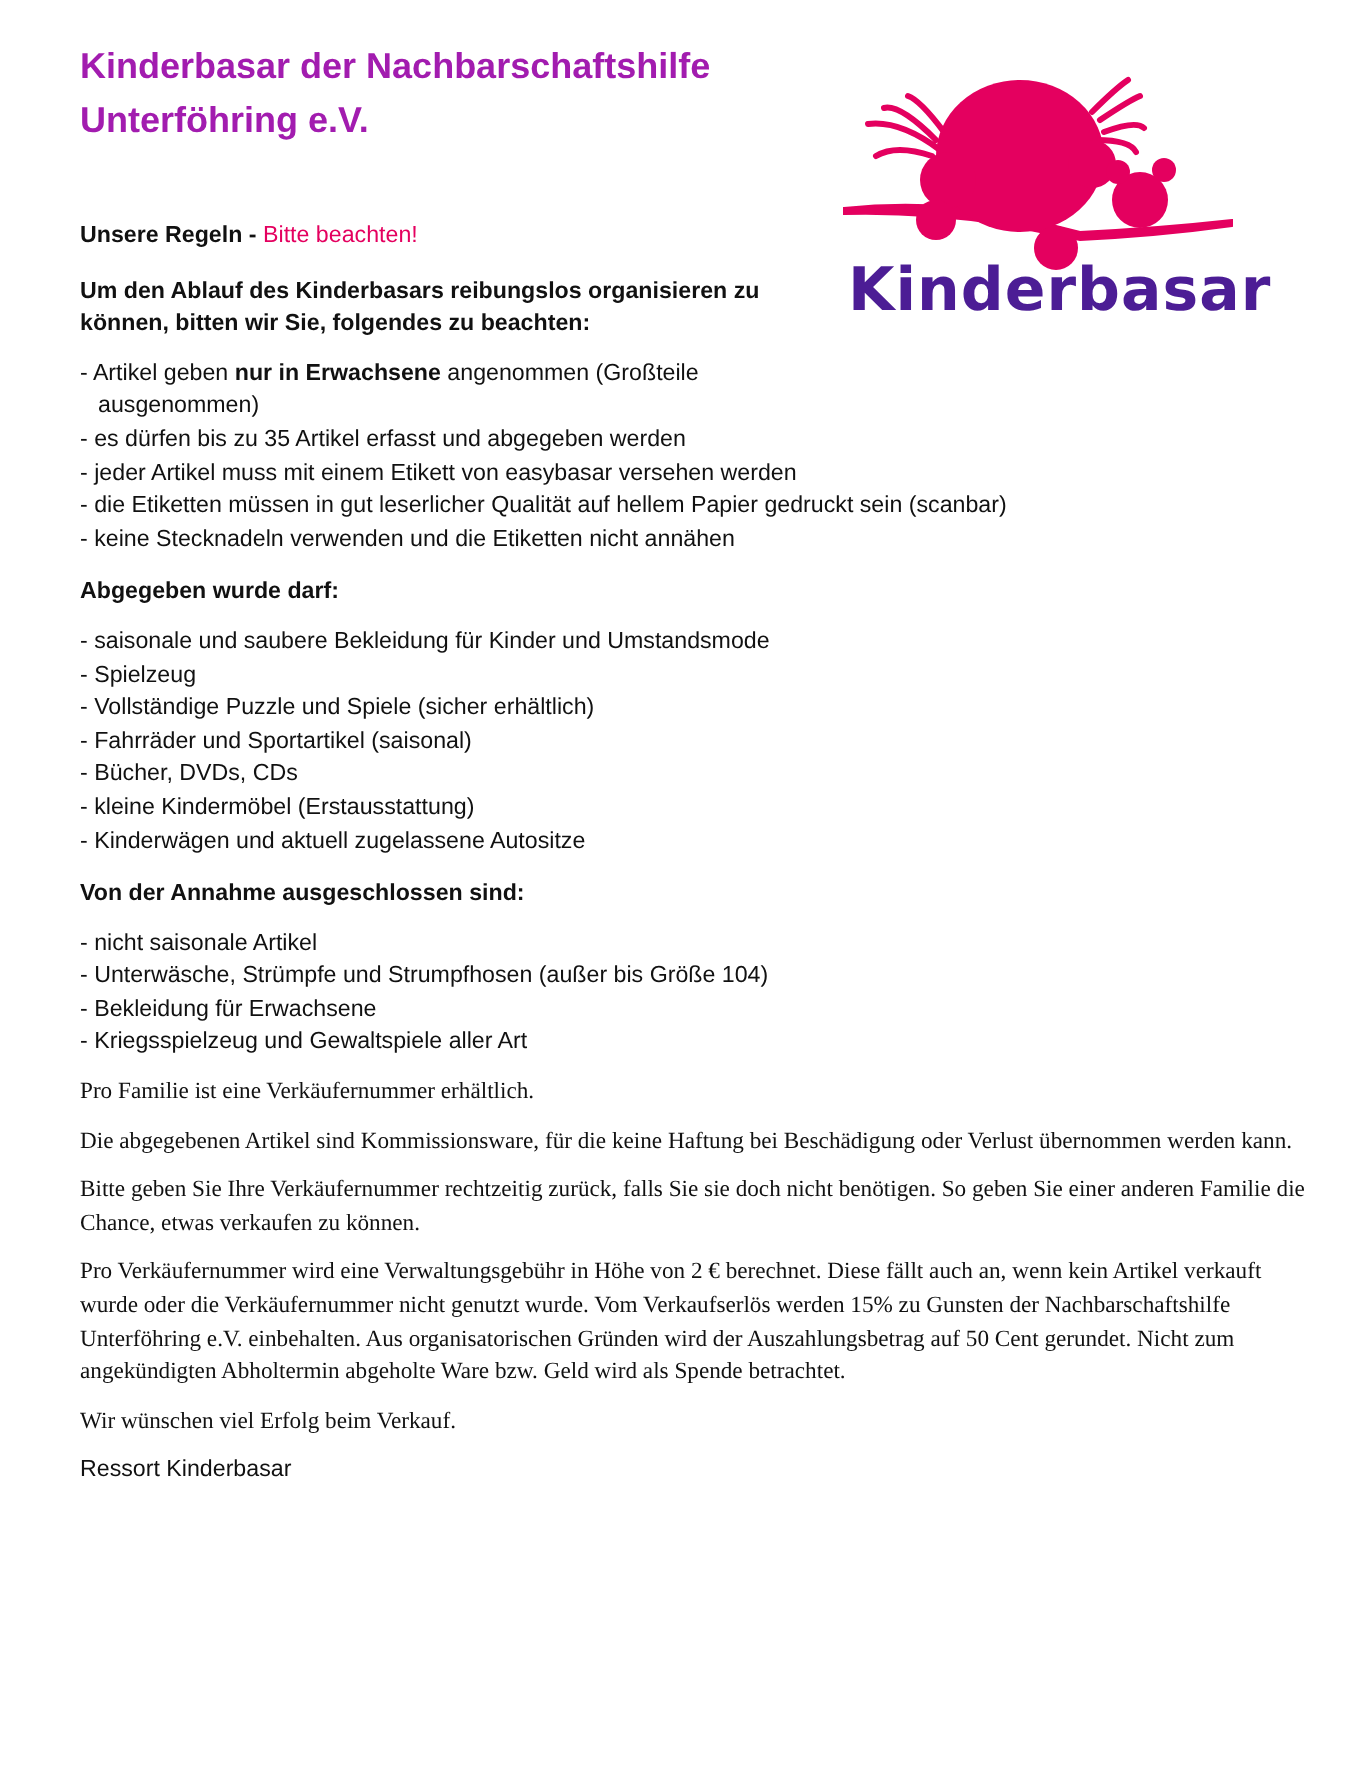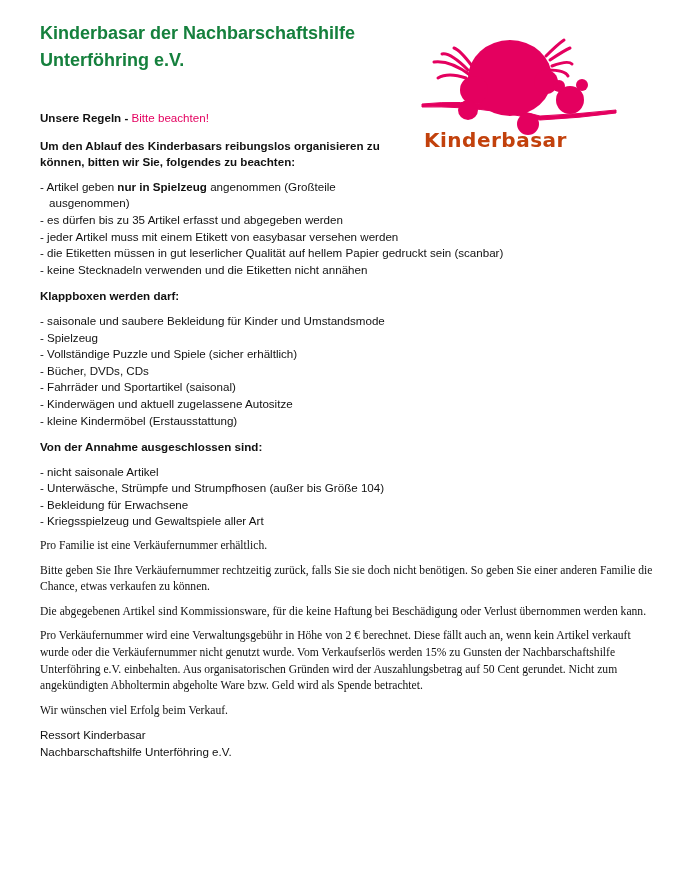--- a/index.html
+++ b/index.html
@@ -2,29 +2,29 @@
 <html><head>
 <meta charset="utf-8">
 <style>
   html, body { margin: 0; padding: 0; background: #ffffff; }
   body {
     width: 678px; height: 895px; position: relative; overflow: hidden;
     font-family: "Liberation Sans", sans-serif; color: #111111;
   }
   .title {
     position: absolute; left: 40px; top: 20px; width: 380px;
-    font-size: 18px; font-weight: bold; line-height: 27px; color: #15803d;
+    font-size: 18px; font-weight: bold; line-height: 27px; color: #a21caf;
   }
   .logo {
     position: absolute; left: 420px; top: 20px; width: 210px; height: 150px;
   }
   .logo-text {
     position: absolute; left: 424px; top: 128px;
     font-family: "DejaVu Sans", sans-serif; font-weight: bold;
-    font-size: 20px; color: #c2410c; letter-spacing: 0.5px;
+    font-size: 30px; color: #4c1d95; letter-spacing: 0.5px;
   }
   .content {
     position: absolute; left: 40px; top: 110px; width: 620px;
     font-size: 11.6px; line-height: 16.6px;
   }
   .regeln { font-weight: bold; margin: 0 0 11px 0; }
   .regeln .accent { color: #e4005f; font-weight: normal; }
   .intro { font-weight: bold; width: 370px; margin: 0 0 8px 0; }
   .h { font-weight: bold; margin: 8px 0 8px 0; }
   ul { list-style: none; margin: 0; padding: 0; }
@@ -69,49 +69,48 @@
 
 <div class="content">
   <div class="regeln">
     <span>Unsere Regeln -</span>
     <span class="accent">Bitte beachten!</span>
   </div>
 
   <div class="intro">Um den Ablauf des Kinderbasars reibungslos organisieren zu können, bitten wir Sie, folgendes zu beachten:</div>
 
   <ul class="rules">
-    <li><span>Artikel geben </span><b>nur in Spielzeug</b><span> angenommen (Großteile ausgenommen)</span></li>
+    <li><span>Artikel geben </span><b>nur in Erwachsene</b><span> angenommen (Großteile ausgenommen)</span></li>
     <li class="wide">es dürfen bis zu 35 Artikel erfasst und abgegeben werden</li>
     <li class="wide">jeder Artikel muss mit einem Etikett von easybasar versehen werden</li>
     <li class="wide">die Etiketten müssen in gut leserlicher Qualität auf hellem Papier gedruckt sein (scanbar)</li>
     <li class="wide">keine Stecknadeln verwenden und die Etiketten nicht annähen</li>
   </ul>
 
-  <div class="h" style="margin-top:10px">Klappboxen werden darf:</div>
+  <div class="h" style="margin-top:10px">Abgegeben wurde darf:</div>
   <ul>
     <li>saisonale und saubere Bekleidung für Kinder und Umstandsmode</li>
     <li>Spielzeug</li>
     <li>Vollständige Puzzle und Spiele (sicher erhältlich)</li>
+    <li>Fahrräder und Sportartikel (saisonal)</li>
     <li>Bücher, DVDs, CDs</li>
-    <li>Fahrräder und Sportartikel (saisonal)</li>
+    <li>kleine Kindermöbel (Erstausstattung)</li>
     <li>Kinderwägen und aktuell zugelassene Autositze</li>
-    <li>kleine Kindermöbel (Erstausstattung)</li>
   </ul>
 
   <div class="h" style="margin-top:10px">Von der Annahme ausgeschlossen sind:</div>
   <ul>
     <li>nicht saisonale Artikel</li>
     <li>Unterwäsche, Strümpfe und Strumpfhosen (außer bis Größe 104)</li>
     <li>Bekleidung für Erwachsene</li>
     <li>Kriegsspielzeug und Gewaltspiele aller Art</li>
   </ul>
 
   <p class="para">Pro Familie ist eine Verkäufernummer erhältlich.</p>
+  <p class="para">Die abgegebenen Artikel sind Kommissionsware, für die keine Haftung bei Beschädigung oder Verlust übernommen werden kann.</p>
   <p class="para">Bitte geben Sie Ihre Verkäufernummer rechtzeitig zurück, falls Sie sie doch nicht benötigen. So geben Sie einer anderen Familie die Chance, etwas verkaufen zu können.</p>
-  <p class="para">Die abgegebenen Artikel sind Kommissionsware, für die keine Haftung bei Beschädigung oder Verlust übernommen werden kann.</p>
   <p class="para">Pro Verkäufernummer wird eine Verwaltungsgebühr in Höhe von 2 € berechnet. Diese fällt auch an, wenn kein Artikel verkauft wurde oder die Verkäufernummer nicht genutzt wurde. Vom Verkaufserlös werden 15% zu Gunsten der Nachbarschaftshilfe Unterföhring e.V. einbehalten. Aus organisatorischen Gründen wird der Auszahlungsbetrag auf 50 Cent gerundet. Nicht zum angekündigten Abholtermin abgeholte Ware bzw. Geld wird als Spende betrachtet.</p>
   <p class="para">Wir wünschen viel Erfolg beim Verkauf.</p>
 
   <p class="sig">
     <span>Ressort Kinderbasar</span><br>
-    <span>Nachbarschaftshilfe Unterföhring e.V.</span>
   </p>
 </div>
 
 </body></html>

